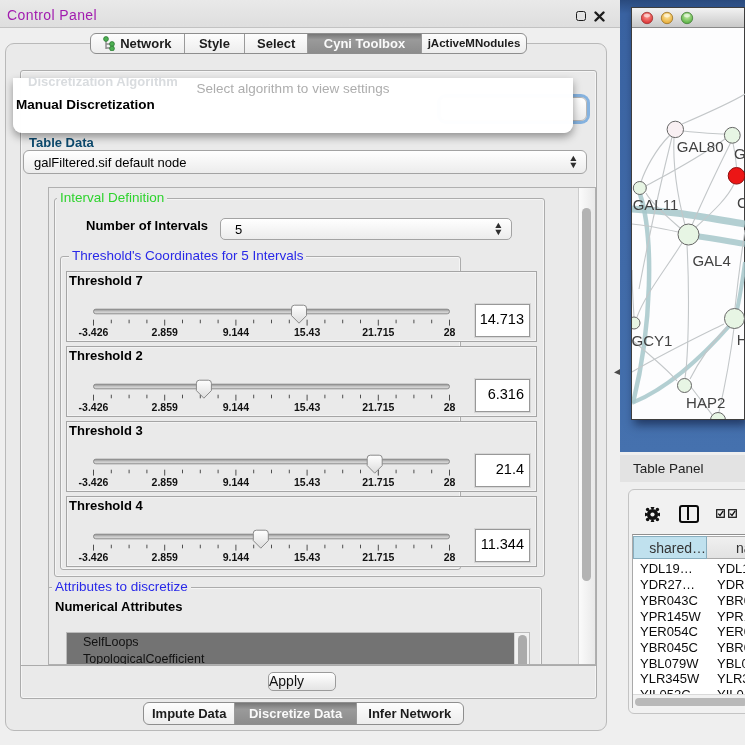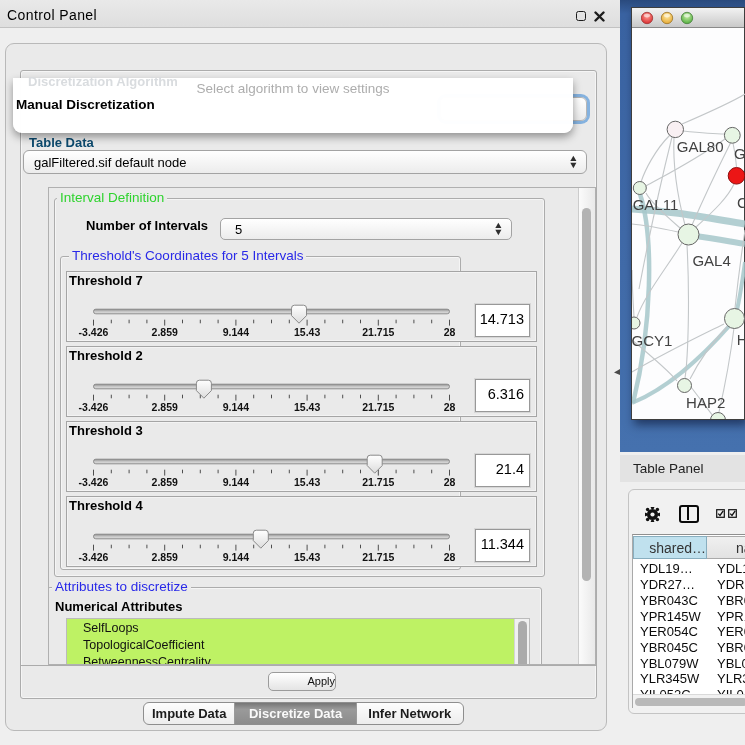--- a/index.html
+++ b/index.html
@@ -3,21 +3,21 @@
 <style>
 * { margin:0; padding:0; box-sizing:border-box; }
 html,body { width:745px; height:745px; overflow:hidden; }
 #app { position:relative; width:745px; height:745px; background:#efefef;
   font-family:"Liberation Sans", sans-serif; }
 .abs { position:absolute; }
 
 
 #titlebar { left:0; top:0; width:620px; height:28px; background:linear-gradient(#e9e9e9,#dedede);
   border-bottom:1px solid #c2c2c2; }
-#titletext { left:7px; top:7px; font-size:14px; letter-spacing:0.4px; color:#000000; }
+#titletext { left:7px; top:7px; font-size:14px; letter-spacing:0.4px; color:#a21caf; }
 
 
 #outerpanel { left:5px; top:43px; width:602px; height:688px; background:#eaeaea;
   border:1.5px solid #b9b9b9; border-radius:9px; }
 
 
 .tabbar { display:flex; border:1px solid #8e8e8e; border-radius:6px; overflow:hidden;
   background:linear-gradient(#fdfdfd,#ededed); font-size:13px; color:#1c1c1c; }
 .tabbar .seg { display:flex; align-items:center; justify-content:center;
   border-right:1px solid #9a9a9a; font-weight:bold; }
@@ -73,31 +73,31 @@
 .thp { position:absolute; left:5px; width:471px; height:71px; background:#eaeaea;
   border:1px solid #a5a5a5; box-shadow:0 0 0 1px #f3f3f3 inset; }
 .thlab { position:absolute; left:2px; top:1px; font-size:13px; font-weight:bold; color:#000; }
 .valbox { position:absolute; left:408px; top:32px; width:55px; height:33px; background:#fff;
   border:1px solid #989898; box-shadow:0 0 0 1px #d7d7d7; font-size:14.5px; color:#000;
   text-align:right; line-height:28px; padding-right:5px; }
 
 #attgroup { position:absolute; left:-2px; top:399px; width:495px; height:90px; }
 #attgroup > .glabel { color:#2929e8; }
 #numattr { position:absolute; left:7px; top:11px; font-size:13px; font-weight:bold; }
-#attlist { position:absolute; left:18px; top:30px; width:464px; height:47px; background:#bef264;
+#attlist { position:absolute; left:18px; top:44px; width:464px; height:47px; background:#737373;
   border:1px solid #bbb; font-size:12.5px; color:#111; }
 #attlist .li { position:absolute; left:16px; }
 #alsb { position:absolute; right:0; top:0; width:15px; height:46px; background:#f1f1f1;
   border-left:1px solid #d5d5d5; }
 #alsbthumb { position:absolute; left:2.5px; top:2px; width:9px; height:60px; background:#ababab;
   border-radius:5px; }
 
 #applybtn { left:268px; top:672px; width:68px; height:19px; border:1px solid #9b9b9b;
-  border-radius:5px; background:linear-gradient(#ffffff,#e4e4e4); font-size:11px; color:#111;
-  text-align:right; line-height:17px; }
+  border-radius:5px; background:linear-gradient(#ffffff,#e4e4e4); font-size:14px; color:#111;
+  text-align:left; line-height:17px; }
 
 
 #wbtn1 { left:576px; top:11px; width:10px; height:10px; border:1.6px solid #1c1c1c; border-radius:2.5px; }
 
 
 
 #bluebg { left:620px; top:0; width:125px; height:452px;
   background:linear-gradient(#2a4a7d 0px, #3a63a2 14px, #416ba9 60%, #4571ae 100%); }
 #netwin { left:631px; top:7px; width:114px; height:413px; border:1px solid #3e3e3e;
   background:#fdfdfe; box-shadow:3px 5px 9px rgba(5,12,40,0.55); }
@@ -158,20 +158,34 @@
 
 <div id="titlebar" class="abs"></div>
 <div id="titletext" class="abs">Control Panel</div>
 <div id="wbtn1" class="abs"></div>
 <svg class="abs" style="left:594px;top:11px" width="11" height="11">
       <path d="M1.5 1.5 L9.5 9.5 M9.5 1.5 L1.5 9.5" stroke="#1c1c1c" stroke-width="2.4" stroke-linecap="round"></path>
     </svg>
 
 <div id="outerpanel" class="abs"></div>
 
+<div id="toptabs" class="tabbar abs">
+  <div class="seg" style="width:94px"><svg width="12" height="15" style="margin-right:5px">
+          <line x1="3" y1="3" x2="3" y2="13" stroke="#8a8a8a" stroke-width="1.4"></line>
+          <line x1="3" y1="8" x2="9" y2="8" stroke="#8a8a8a" stroke-width="1.4"></line>
+          <line x1="3" y1="12" x2="9" y2="12" stroke="#8a8a8a" stroke-width="1.4"></line>
+          <circle cx="3" cy="3" r="2.4" fill="#4db052" stroke="#2c7a33" stroke-width="0.8"></circle>
+          <circle cx="9" cy="8" r="2.4" fill="#4db052" stroke="#2c7a33" stroke-width="0.8"></circle>
+          <circle cx="9" cy="12.5" r="2.4" fill="#4db052" stroke="#2c7a33" stroke-width="0.8"></circle>
+        </svg>Network</div>
+  <div class="seg" style="width:61px">Style</div>
+  <div class="seg" style="width:63px">Select</div>
+  <div class="seg sel" style="width:114.5px">Cyni Toolbox</div>
+  <div class="seg" style="width:104.5px;font-size:11.5px">jActiveMNodules</div>
+</div>
 
 <div id="discgroup" class="group abs"></div>
 <div id="fadelabel" class="abs">Discretization Algorithm</div>
 <div id="focombo" class="abs"></div>
 
 <div id="tdlabel" class="abs">Table Data</div>
 <div id="combo1" class="combo abs">
       <span class="ct">galFiltered.sif default node</span>
   <span class="arrows" style="right:8px;top:4px">▲<br>▼</span>
     </div>

